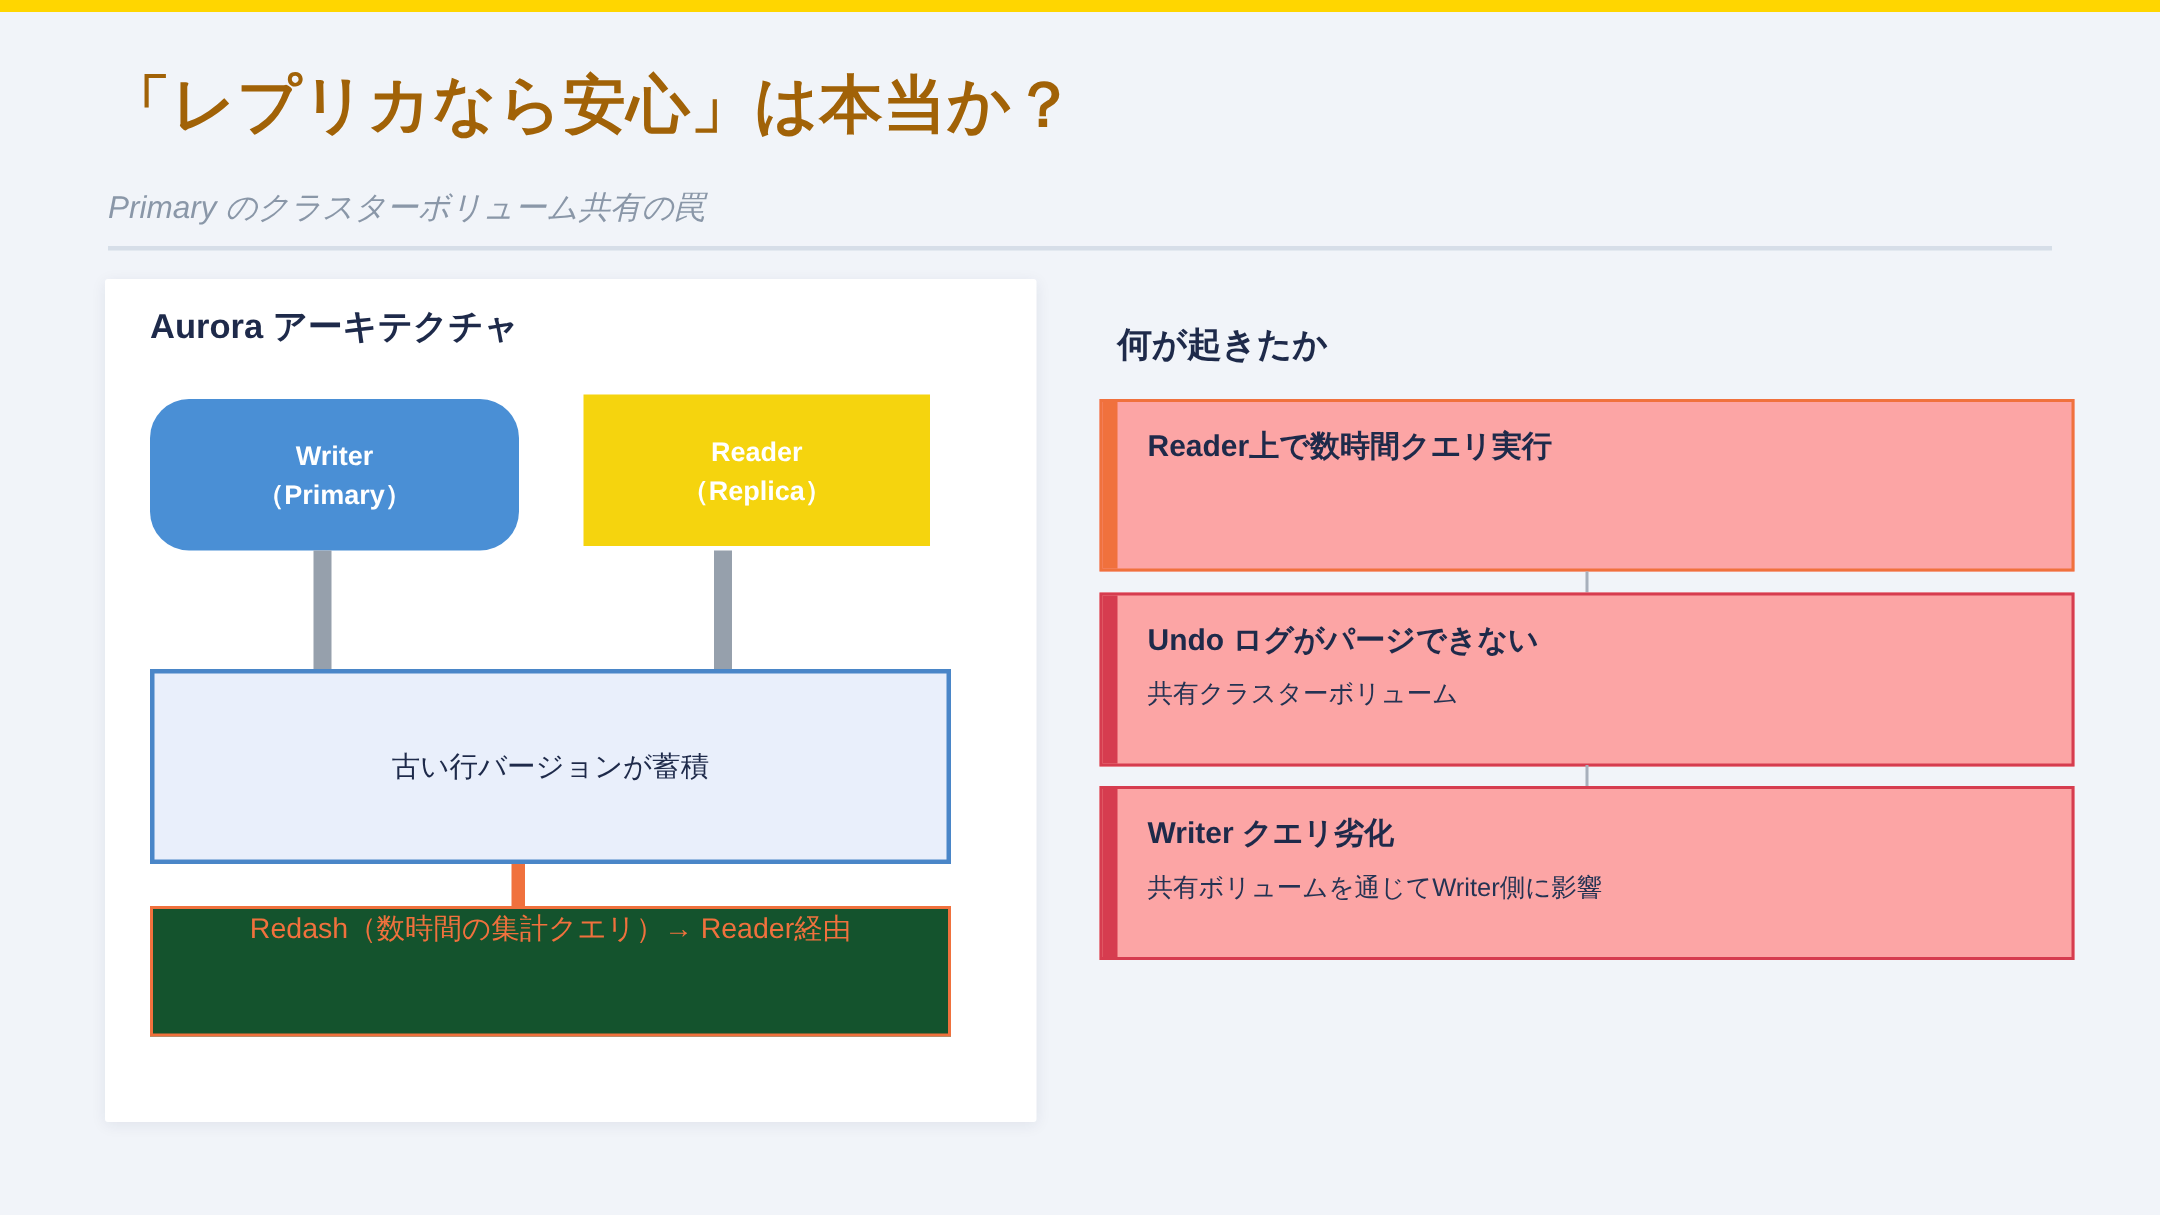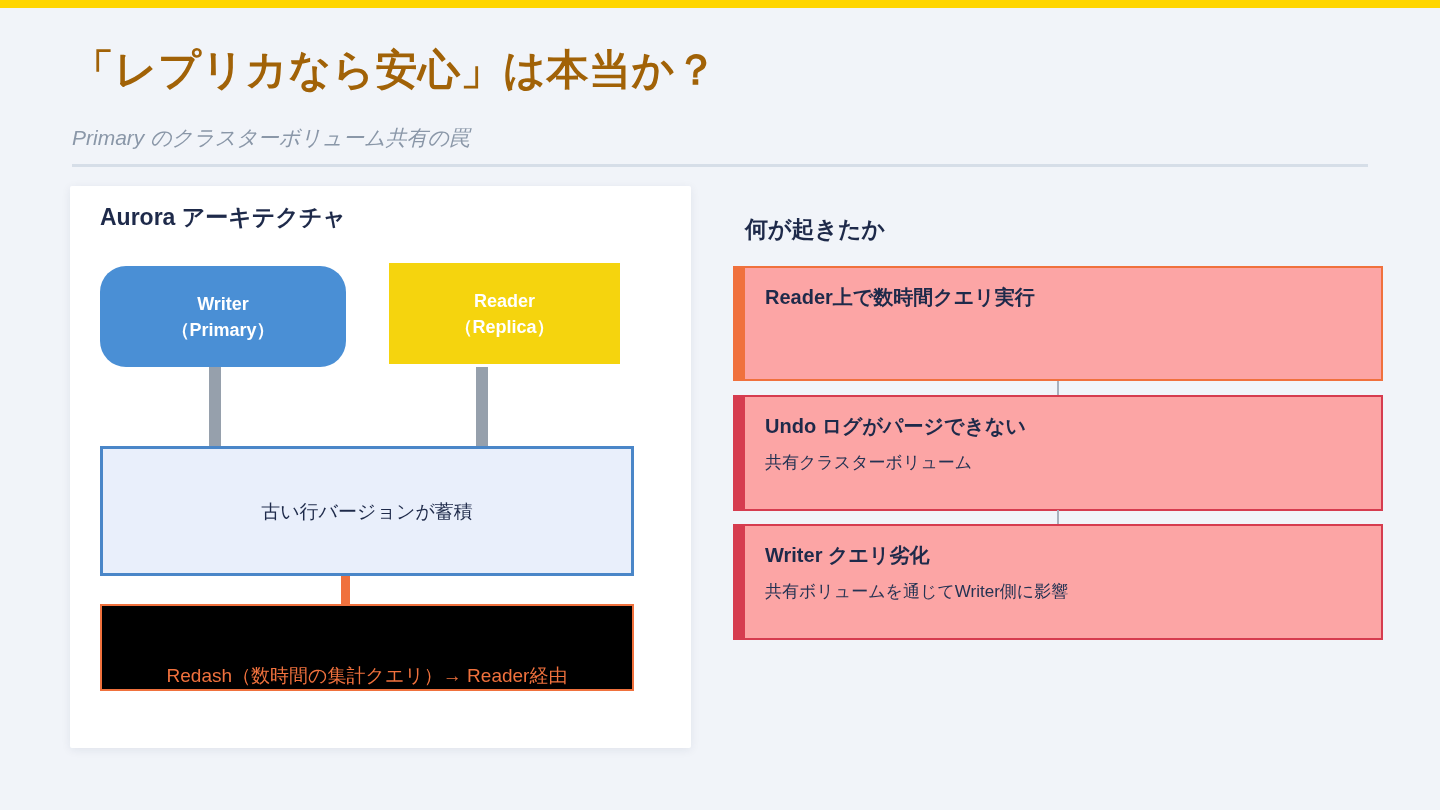--- a/index.html
+++ b/index.html
@@ -71,23 +71,23 @@
     text-align: center;
   }
   .stem-orange {
     position: absolute; left: 271px; top: 390px;
     width: 9px; height: 28px;
     background: #F0713D;
   }
   .redash-box {
     position: absolute; left: 30px; top: 418px;
     width: 530px; height: 83px;
-    background: #000000;
+    background: #14532d;
     border: 2px solid #F0713D;
-    display: flex; align-items: flex-end; justify-content: center;
+    display: flex; align-items: flex-start; justify-content: center;
     color: #F0713D; font-size: 19px;
     text-align: center;
   }
 
   
   .events-heading {
     position: absolute; left: 745px; top: 214px;
     font-size: 23px; font-weight: bold; color: #1E2A4A;
   }
   .event-card {

